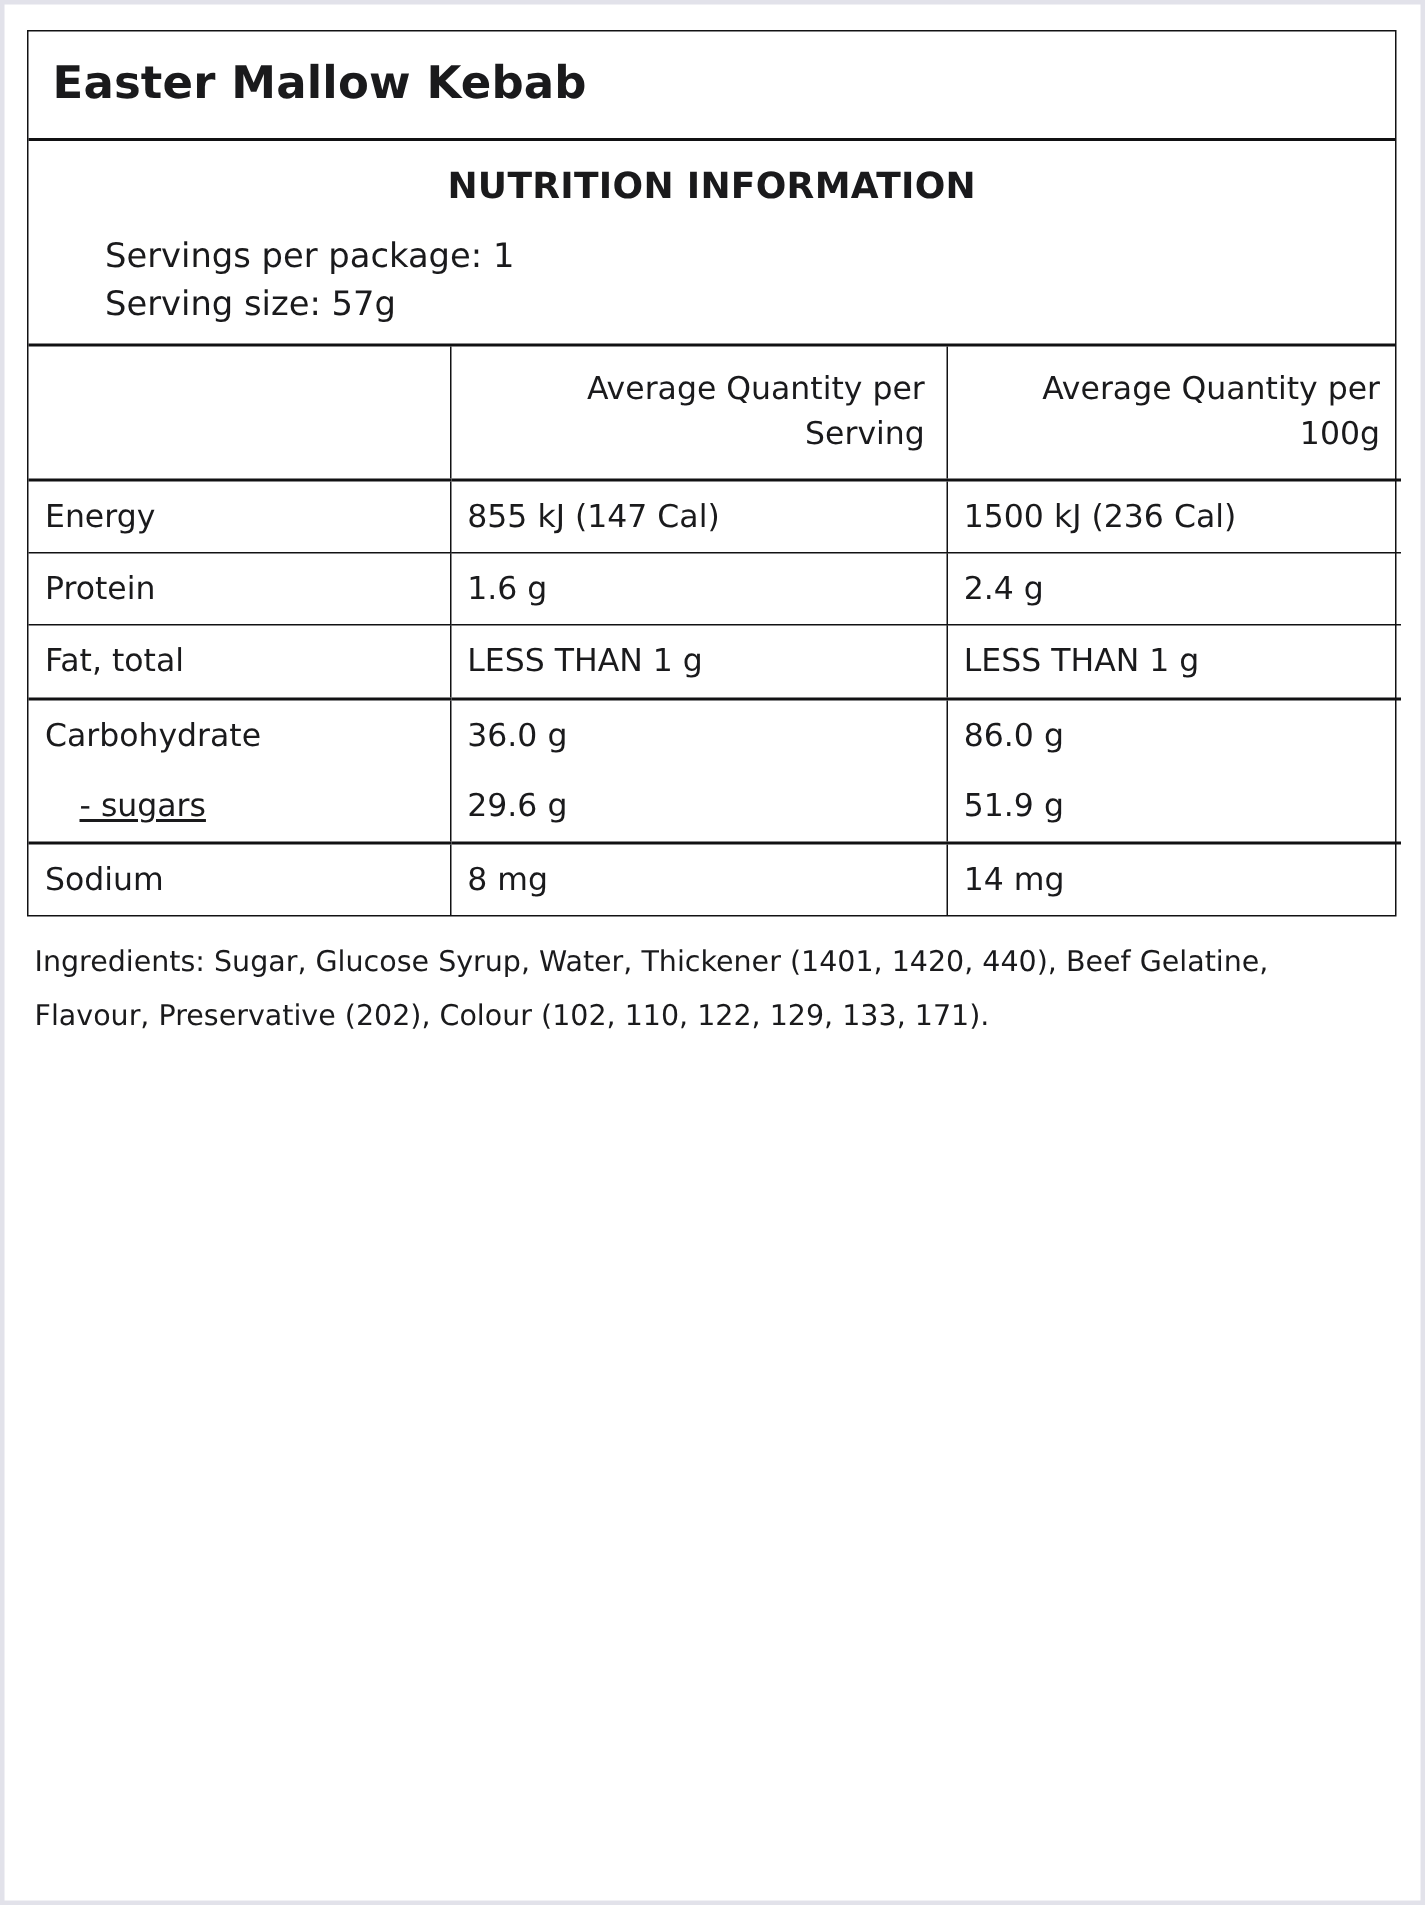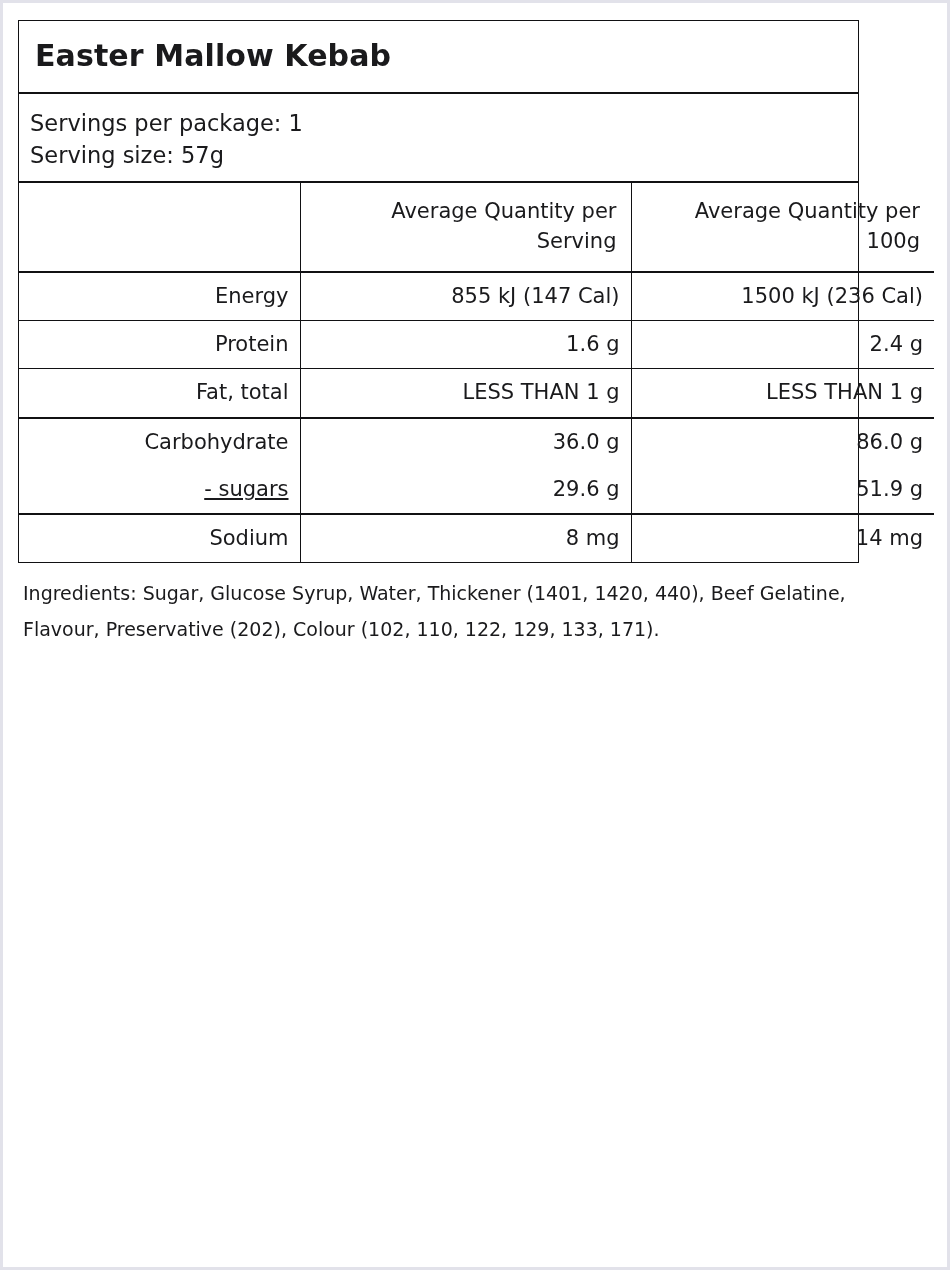--- a/index.html
+++ b/index.html
@@ -21,21 +21,21 @@
     width: 950px;
     height: 1270px;
     background: #ffffff;
     border: 3px solid #e2e2ea;
   }
 
   .label-wrap {
     position: absolute;
     left: 15px;
     top: 17px;
-    width: 841px;
+    width: 913px;
   }
 
   
   .frame {
     box-sizing: border-box;
     border: 1.6px solid #111113;
     background: #ffffff;
   }
 
   .title-row {
@@ -67,41 +67,41 @@
 
   .servings {
     box-sizing: border-box;
     padding: 14px 0 9px 11px;
     border-bottom: 2.4px solid #111113;
   }
   .servings-line {
     font-size: 22.5px;
     line-height: 1.42;
     color: #1a1a1c;
+    margin-left: 40px;
   }
 
   
   table.nutrients {
     width: 100%;
     border-collapse: collapse;
     table-layout: fixed;
   }
   table.nutrients col.c-name { width: 281px; }
   table.nutrients col.c-serve { width: 331px; }
   table.nutrients col.c-100   { width: 303px; }
 
   table.nutrients th,
   table.nutrients td {
     box-sizing: border-box;
     font-weight: normal;
     font-size: 21px;
     color: #1a1a1c;
     vertical-align: middle;
     border-right: 1.5px solid #111113;
-    text-align: right;
   }
   table.nutrients th:last-child,
   table.nutrients td:last-child { border-right: none; }
 
   table.nutrients thead th {
     text-align: right;
     padding: 13px 14px 14px 14px;
     line-height: 1.45;
     border-bottom: 2.4px solid #111113;
   }
@@ -134,20 +134,23 @@
 
 <div class="page">
   <div class="label-wrap">
 
     <div class="frame">
 
       <div class="title-row">
         <h1 class="product-title">Easter Mallow Kebab</h1>
       </div>
 
+      <div class="nip-head">
+        <h2 class="nip-title">NUTRITION INFORMATION</h2>
+      </div>
 
       <div class="servings">
         <div class="servings-line">Servings per package: 1</div>
         <div class="servings-line">Serving size: 57g</div>
       </div>
 
       <table class="nutrients">
         <colgroup>
           <col class="c-name">
           <col class="c-serve">

